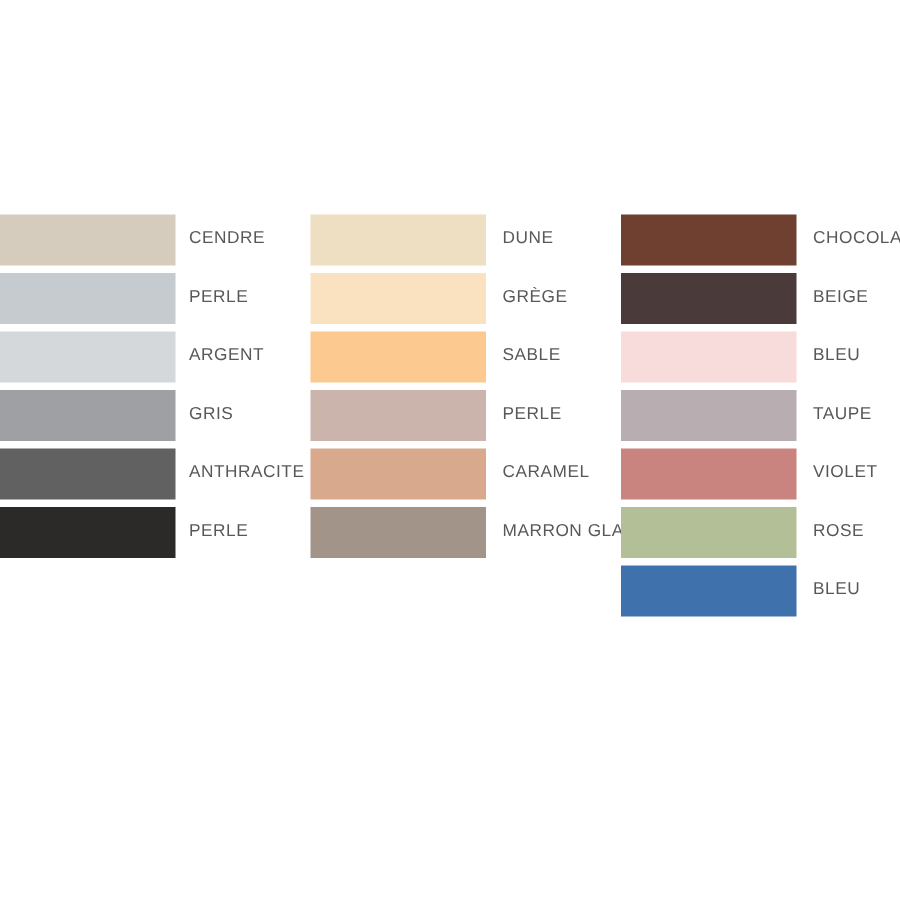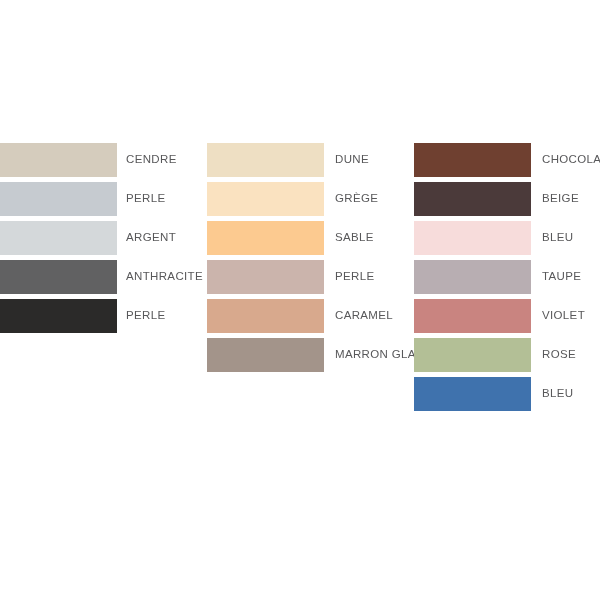--- a/index.html
+++ b/index.html
@@ -83,20 +83,24 @@
         </div>
         <div class="swatch-row">
           <div class="swatch" style="background-color: rgb(198, 203, 208);"></div>
           <div class="swatch-label">PERLE</div>
         </div>
         <div class="swatch-row">
           <div class="swatch" style="background-color: rgb(212, 216, 218);"></div>
           <div class="swatch-label">ARGENT</div>
         </div>
         <div class="swatch-row">
+          <div class="swatch" style="background-color: rgb(158, 160, 163);"></div>
+          <div class="swatch-label">GRIS</div>
+        </div>
+        <div class="swatch-row">
           <div class="swatch" style="background-color: rgb(97, 97, 98);"></div>
           <div class="swatch-label">ANTHRACITE</div>
         </div>
         <div class="swatch-row">
           <div class="swatch" style="background-color: rgb(43, 42, 41);"></div>
           <div class="swatch-label">PERLE</div>
         </div>
       </div>
       <div class="column col-2">
         <div class="swatch-row">

